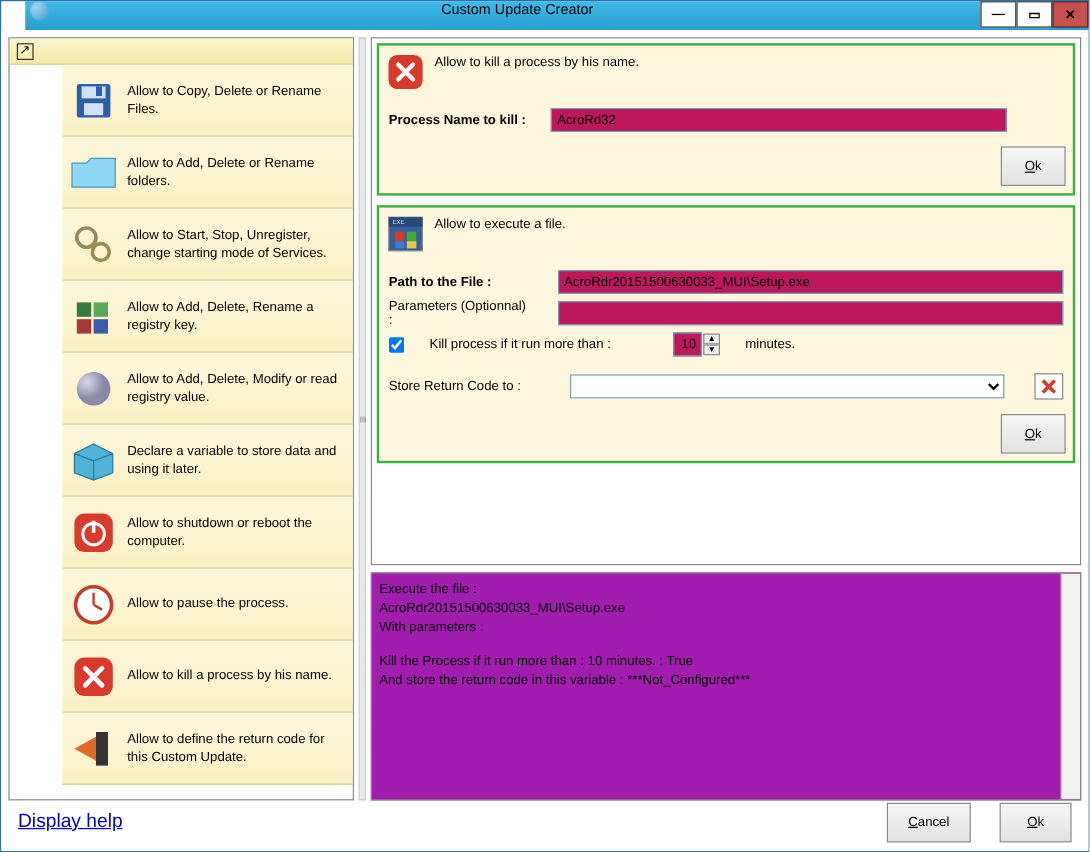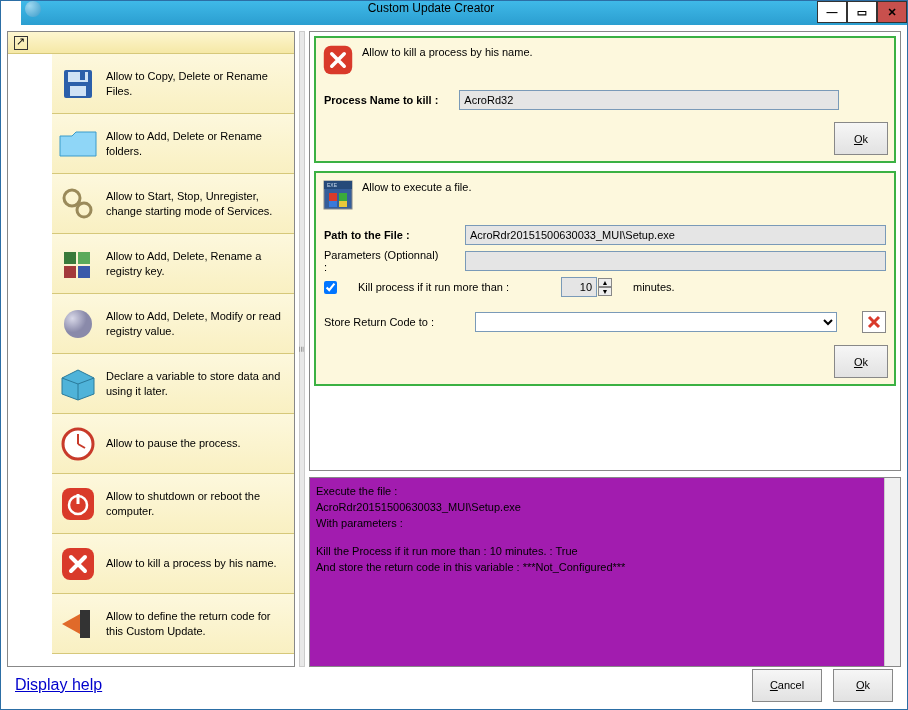--- a/index.html
+++ b/index.html
@@ -25,35 +25,35 @@
 .right-col { flex: 1; display: flex; flex-direction: column; gap: 6px; min-width: 0; }
 .actions-area { flex: 1; border: 1px solid #888; background: #fff; overflow-y: auto; padding: 4px; }
 .action-card { border: 2px solid #3bb143; background: #fdf8dd; margin-bottom: 8px; padding: 0; }
 .card-head { display: flex; align-items: flex-start; padding: 6px; gap: 8px; }
 .card-icon { width: 32px; height: 32px; flex-shrink: 0; }
 .card-desc { font-size: 11px; padding-top: 2px; }
 .card-body { padding: 4px 8px 4px 8px; }
 .form-row { display: flex; align-items: center; margin: 4px 0; gap: 21px; }
 .form-row label { font-size: 11px; }
 .form-row .lbl-wide { width: 120px; }
-.form-row input[type=text] { flex: 1; height: 20px; border: 1px solid #7a9ab8; font-size: 11px; padding: 0 4px; background: #e5e5e5; }
+.form-row input[type=text] { flex: 1; height: 20px; border: 1px solid #7a9ab8; font-size: 11px; padding: 0 4px; background: #be185d; }
 .form-row select { flex: 1; height: 20px; border: 1px solid #7a9ab8; font-size: 11px; background:#fff; }
 .spin { display:flex; align-items:center; }
-.spin input { width: 36px; height: 20px; border:1px solid #7a9ab8; text-align:right; padding-right:3px; font-size:11px; }
+.spin input { width: 24px; height: 20px; border:1px solid #7a9ab8; text-align:right; padding-right:3px; font-size:11px; }
 .spin-btns { display:flex; flex-direction:column; margin-left:1px;}
 .spin-btns span { width:14px; height:9px; border:1px solid #888; font-size:7px; line-height:7px; text-align:center; background:#eee; cursor:pointer;}
 .card-foot { display: flex; justify-content: flex-end; padding: 4px 6px 6px; }
 .btn { min-width: 54px; height: 33px; background: linear-gradient(#f6f6f6,#e2e2e2); border: 1px solid #888; font-size: 11px; cursor: pointer; padding: 0 8px; }
 .btn u { text-decoration: underline; }
 .del-btn { width:24px; height:22px; border:1px solid #888; background:#fff; display:flex; align-items:center; justify-content:center; cursor:pointer; margin-left:4px; }
 .log-area { height: 190px; border: 1px solid #888; background: #a21caf; padding: 6px; font-size: 11px; line-height: 1.45; overflow-y: auto; position: relative; }
 .log-area .scrollbar { position:absolute; right:0; top:0; bottom:0; width:16px; background:#f0f0f0; border-left:1px solid #ccc;}
 .footer { height: 36px; display: flex; align-items: center; justify-content: space-between; padding: 0 8px; }
 .help-link { color: #0000cc; text-decoration: underline; font-size: 16px; cursor: pointer; }
-.footer-btns { display:flex; gap:11px; }
+.footer-btns { display:flex; gap:24px; }
 .bold { font-weight: bold; }
 
 .ic-arrow-out { width:14px; height:14px; border:1px solid #333; position:relative; }
 .ic-arrow-out::after { content:"↗"; position:absolute; top:-2px; left:1px; font-size:11px; }
 </style>
 </head>
 <body>
 
 <div class="window">
   <div class="titlebar">
@@ -138,37 +138,37 @@
                 <path d="M4 12 L20 4 L36 12 L36 28 L20 34 L4 28 Z" fill="#4fb3d9" stroke="#2a7a9a"></path>
                 <path d="M4 12 L20 18 L36 12 M20 18 L20 34" stroke="#2a7a9a" fill="none"></path>
               </svg>
           </div>
           <div class="side-label">Declare a variable to store data and using it later.</div>
         </div>
 
         <div class="side-item">
           <div class="side-icon">
             <svg width="36" height="36" viewBox="0 0 36 36">
+                <rect x="2" y="2" width="32" height="32" rx="8" fill="#d93a2a"></rect>
+                <circle cx="18" cy="19" r="9" fill="none" stroke="#fff" stroke-width="2.5"></circle>
+                <line x1="18" y1="8" x2="18" y2="18" stroke="#fff" stroke-width="3"></line>
+              </svg>
+          </div>
+          <div class="side-label">Allow to shutdown or reboot the computer.</div>
+        </div>
+
+        <div class="side-item">
+          <div class="side-icon">
+            <svg width="36" height="36" viewBox="0 0 36 36">
                 <circle cx="18" cy="18" r="15" fill="#fff" stroke="#c83a2a" stroke-width="3"></circle>
                 <line x1="18" y1="18" x2="18" y2="8" stroke="#c83a2a" stroke-width="2"></line>
                 <line x1="18" y1="18" x2="25" y2="22" stroke="#c83a2a" stroke-width="2"></line>
               </svg>
           </div>
           <div class="side-label">Allow to pause the process.</div>
-        </div>
-
-        <div class="side-item">
-          <div class="side-icon">
-            <svg width="36" height="36" viewBox="0 0 36 36">
-                <rect x="2" y="2" width="32" height="32" rx="8" fill="#d93a2a"></rect>
-                <circle cx="18" cy="19" r="9" fill="none" stroke="#fff" stroke-width="2.5"></circle>
-                <line x1="18" y1="8" x2="18" y2="18" stroke="#fff" stroke-width="3"></line>
-              </svg>
-          </div>
-          <div class="side-label">Allow to shutdown or reboot the computer.</div>
         </div>
 
         <div class="side-item">
           <div class="side-icon">
             <svg width="36" height="36" viewBox="0 0 36 36">
                 <rect x="2" y="2" width="32" height="32" rx="8" fill="#d93a2a"></rect>
                 <path d="M11 11 L25 25 M25 11 L11 25" stroke="#fff" stroke-width="4" stroke-linecap="round"></path>
               </svg>
           </div>
           <div class="side-label">Allow to kill a process by his name.</div>

